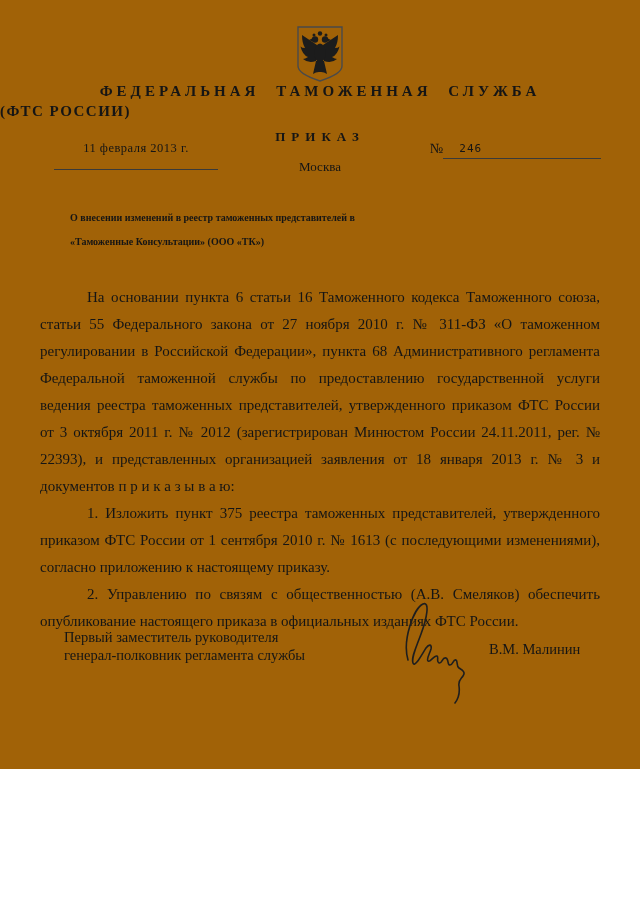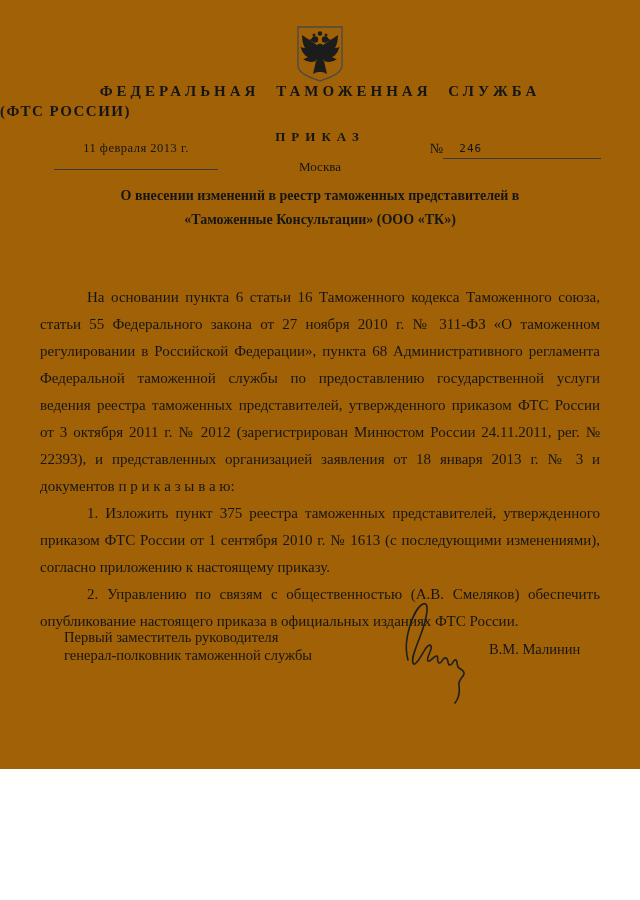--- a/index.html
+++ b/index.html
@@ -55,22 +55,22 @@
     width:142px;border-bottom:1.4px solid #3a3a3a;
     font-family:"DejaVu Sans Mono", monospace;
     font-size:11px;padding:0 0 3px 16px;letter-spacing:1px;
   }
   .city{
     position:absolute;top:159px;left:0;width:640px;
     text-align:center;font-size:13px;
   }
   
   .title{
-    position:absolute;top:184px;left:70px;width:500px;
-    text-align:center;font-weight:bold;font-size:14px;line-height:24px;
+    position:absolute;top:206px;left:70px;width:500px;
+    text-align:left;font-weight:bold;font-size:10px;line-height:24px;
   }
   
   .body-text{
     position:absolute;top:252px;left:40px;width:560px;
     font-size:15px;line-height:27px;
     text-align:justify;
     margin-top:32px;
   }
   .body-text p{
     margin:0;text-indent:47px;
@@ -137,21 +137,21 @@
   </div>
 
   <div class="body-text">
     <p>На основании пункта 6 статьи 16 Таможенного кодекса Таможенного союза, статьи 55 Федерального закона от 27 ноября 2010 г. № 311-ФЗ «О таможенном регулировании в Российской Федерации», пункта 68 Административного регламента Федеральной таможенной службы по предоставлению государственной услуги ведения реестра таможенных представителей, утвержденного приказом ФТС России от 3 октября 2011 г. № 2012 (зарегистрирован Минюстом России 24.11.2011, рег. № 22393), и представленных организацией заявления от 18 января 2013 г. № 3 и документов п р и к а з ы в а ю:</p>
     <p>1. Изложить пункт 375 реестра таможенных представителей, утвержденного приказом ФТС России от 1 сентября 2010 г. № 1613 (с последующими изменениями), согласно приложению к настоящему приказу.</p>
     <p>2. Управлению по связям с общественностью (А.В. Смеляков) обеспечить опубликование настоящего приказа в официальных изданиях ФТС России.</p>
   </div>
 
   <div class="sig-position">
     <div>Первый заместитель руководителя</div>
-    <div>генерал-полковник таможенной службы</div>
+    <div>генерал-полковник регламента службы</div>
   </div>
 
   <div class="sig-scribble">
     <svg viewBox="0 0 78 108" width="78" height="108" xmlns="http://www.w3.org/2000/svg">
       <path d="M12 64 C6 44 18 12 27 8 C34 5 31 22 25 38 C20 52 15 62 17 67 C19 72 26 58 30 52 C33 48 36 48 35 53 C34 57 30 63 32 65 C34 67 38 59 41 60 C43 61 40 66 43 67 C46 68 46 61 50 62 C53 63 51 69 54 69 C57 69 57 63 60 64 C62 65 60 70 63 72 C66 74 70 76 67 80 C65 83 62 84 63 90 C64 97 62 103 59 107" fill="none" stroke="#1e1e1e" stroke-width="1.6" stroke-linecap="round"></path>
     </svg>
   </div>
 
   <div class="sig-name">В.М. Малинин</div>
 

